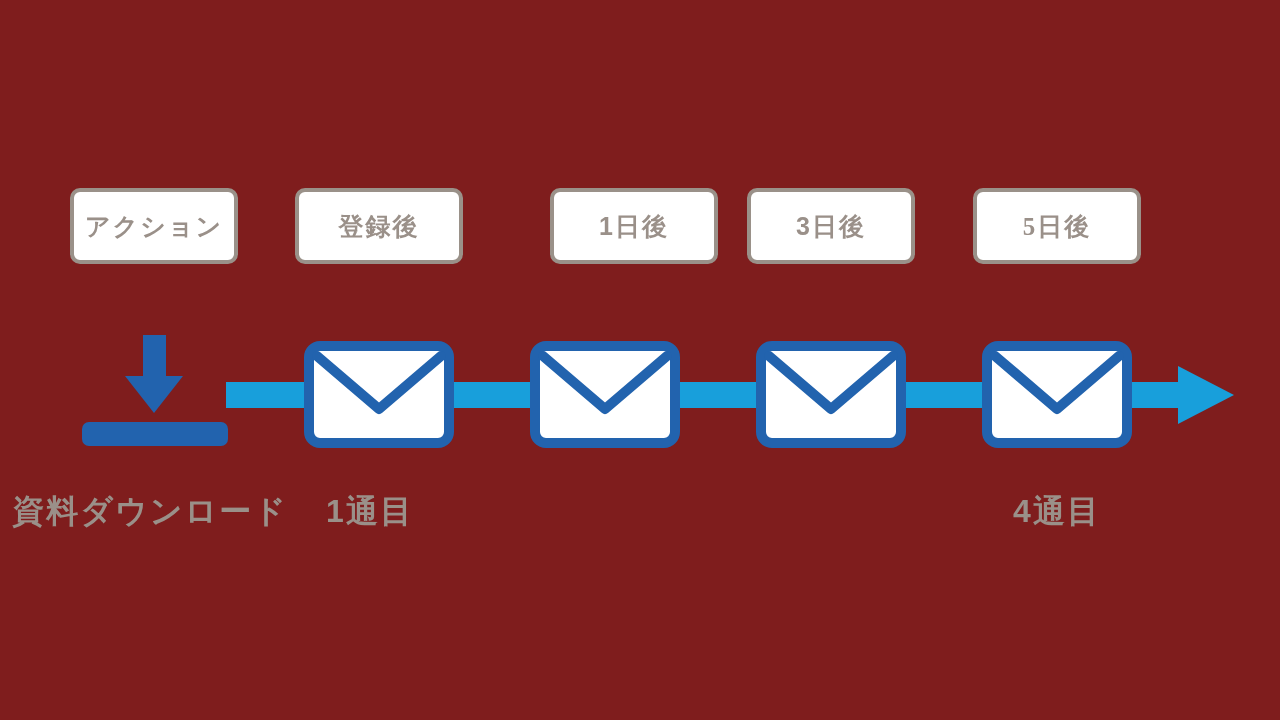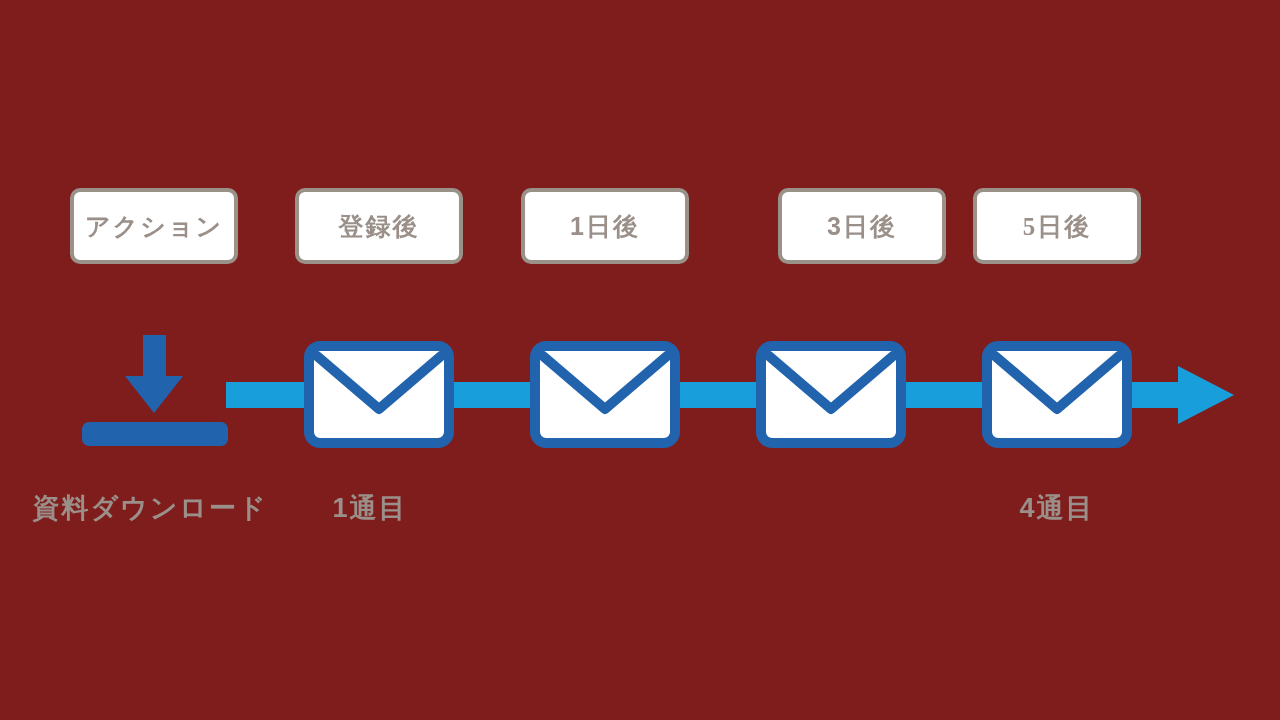--- a/index.html
+++ b/index.html
@@ -29,22 +29,22 @@
     display: flex;
     align-items: center;
     justify-content: center;
     font-size: 25px;
     font-weight: bold;
     letter-spacing: 2px;
     color: #9a9089;
   }
   .tbox-1 { left: 70px; }
   .tbox-2 { left: 295px; }
-  .tbox-3 { left: 521px; text-align: center; }
-  .tbox-4 { left: 778px; }
+  .tbox-3 { left: 550px; text-align: center; }
+  .tbox-4 { left: 747px; }
   .tbox-5 { left: 973px; font-family: Liberation Serif, serif; }
 
   
   .band {
     position: absolute;
     left: 226px;
     top: 382px;
     width: 952px;
     height: 26px;
     background: #189fdb;
@@ -105,21 +105,21 @@
   .env-3 { left: 756px; }
   .env-4 { left: 982px; }
   .envelope svg { display: block; width: 150px; height: 107px; }
 
   
   .blabel {
     position: absolute;
     top: 490px;
     width: 300px;
     text-align: center;
-    font-size: 27px;
+    font-size: 32px;
     font-weight: bold;
     letter-spacing: 2px;
     color: #9a9089;
   }
   .blabel-action { left: 0px; }
   .blabel-1 { left: 220px; }
   .blabel-2 { left: 455px; }
   .blabel-3 { left: 681px; }
   .blabel-4 { left: 907px; }
 </style>

